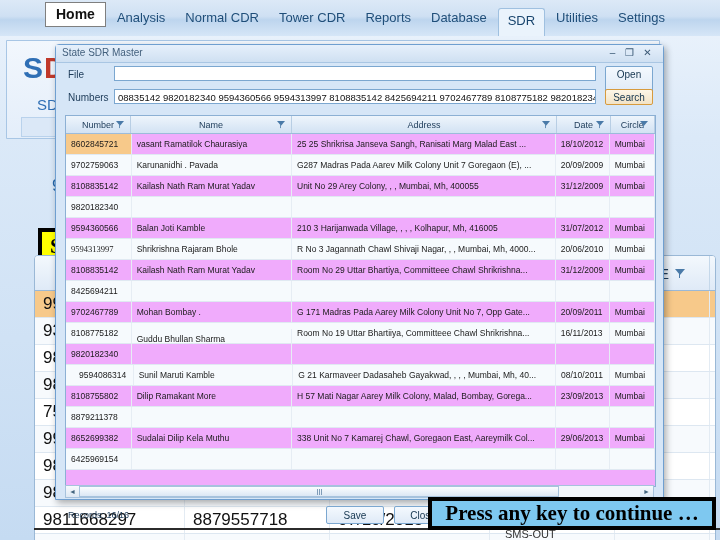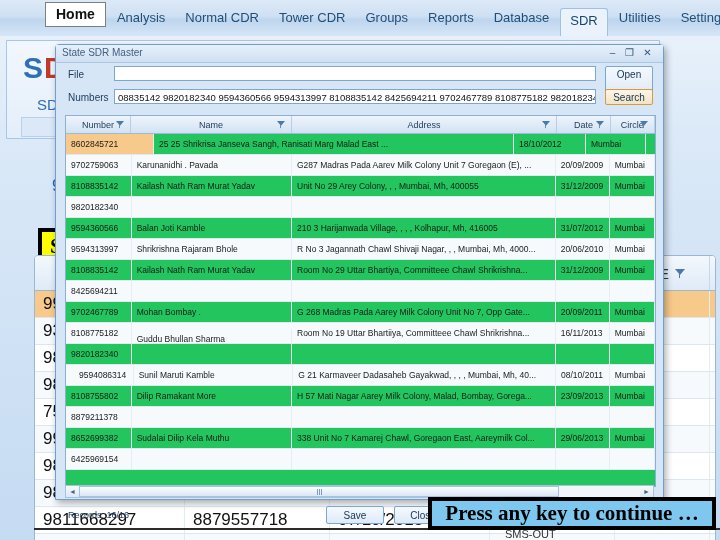--- a/index.html
+++ b/index.html
@@ -126,21 +126,21 @@
   }
   .dlg-btn{
     position:absolute;background:linear-gradient(to bottom,#f4f9fe,#dfeaf7);
     border:1px solid #7ba7d0;border-radius:2px;font-size:10px;color:#14354f;
     text-align:center;box-sizing:border-box;line-height:15px;
   }
   .dlg-btn.hot{border-color:#d79b3e;background:linear-gradient(to bottom,#fdf6e8,#f2e3c6);}
   
   #dg{
     position:absolute;left:9px;top:70px;width:589px;height:370px;
-    background:#22c55e;border:1px solid #8cb0d4;overflow:hidden;
+    background:#f0abfc;border:1px solid #8cb0d4;overflow:hidden;
   }
   #dg-head{
     display:flex;height:17px;
     background:linear-gradient(to bottom,#eef5fc,#d2e2f3);
     border-bottom:1px solid #9cbbda;font-size:9px;color:#1c3a58;
   }
   #dg-head .c{
     display:flex;align-items:center;justify-content:center;position:relative;
     border-right:1px solid #b8cee4;box-sizing:border-box;height:100%;
   }
@@ -188,21 +188,20 @@
 </style>
 </head>
 <body>
 
 <div id="ribbon">
   <div id="tabstrip">
       <div class="tab home">Home</div>
       <div class="tab">Analysis</div>
       <div class="tab">Normal CDR</div>
       <div class="tab">Tower CDR</div>
-      <div class="tab">Groups</div>
       <div class="tab">Reports</div>
       <div class="tab">Database</div>
       <div class="tab active">SDR</div>
       <div class="tab">Utilities</div>
       <div class="tab">Settings</div>
     </div>
 </div>
 
 <div id="appbody">
 
@@ -351,20 +350,21 @@
           <span class="funnel"></span>
         </div>
         <div class="c" style="width: 60px;">
           <span>Circle</span>
           <span class="funnel"></span>
         </div>
       </div>
     <div id="dg-body">
         <div class="dg-row sel">
           <div class="c" style="width: 88px;">8602845721</div>
+          <div class="c" style="width: 218px;">vasant Ramatilok Chaurasiya</div>
           <div class="c" style="width: 360px;">25 25 Shrikrisa Janseva Sangh, Ranisati Marg Malad East ...</div>
           <div class="c" style="width: 72px;">18/10/2012</div>
           <div class="c" style="width: 60px;">Mumbai</div>
         </div>
         <div class="dg-row alt">
           <div class="c" style="width: 88px;">9702759063</div>
           <div class="c" style="width: 218px;">Karunanidhi . Pavada</div>
           <div class="c" style="width: 360px;">G287 Madras Pada Aarev Milk Colony Unit 7 Goregaon (E), ...</div>
           <div class="c" style="width: 72px;">20/09/2009</div>
           <div class="c" style="width: 60px;">Mumbai</div>
@@ -384,21 +384,21 @@
           <div class="c" style="width: 60px;"></div>
         </div>
         <div class="dg-row">
           <div class="c" style="width: 88px;">9594360566</div>
           <div class="c" style="width: 218px;">Balan Joti Kamble</div>
           <div class="c" style="width: 360px;">210 3 Harijanwada Village, , , , Kolhapur, Mh, 416005</div>
           <div class="c" style="width: 72px;">31/07/2012</div>
           <div class="c" style="width: 60px;">Mumbai</div>
         </div>
         <div class="dg-row alt">
-          <div class="c" style="width: 88px;">9594313997</div>
+          <div class="c" style="width: 88px; font-family: Liberation Serif, serif;">9594313997</div>
           <div class="c" style="width: 218px;">Shrikrishna Rajaram Bhole</div>
           <div class="c" style="width: 360px;">R No 3 Jagannath Chawl Shivaji Nagar, , , Mumbai, Mh, 4000...</div>
           <div class="c" style="width: 72px;">20/06/2010</div>
           <div class="c" style="width: 60px;">Mumbai</div>
         </div>
         <div class="dg-row">
           <div class="c" style="width: 88px;">8108835142</div>
           <div class="c" style="width: 218px;">Kailash Nath Ram Murat Yadav</div>
           <div class="c" style="width: 360px;">Room No 29 Uttar Bhartiya, Committeee Chawl Shrikrishna...</div>
           <div class="c" style="width: 72px;">31/12/2009</div>
@@ -407,21 +407,21 @@
         <div class="dg-row alt">
           <div class="c" style="width: 88px;">8425694211</div>
           <div class="c" style="width: 218px;"></div>
           <div class="c" style="width: 360px;"></div>
           <div class="c" style="width: 72px;"></div>
           <div class="c" style="width: 60px;"></div>
         </div>
         <div class="dg-row">
           <div class="c" style="width: 88px;">9702467789</div>
           <div class="c" style="width: 218px;">Mohan Bombay .</div>
-          <div class="c" style="width: 360px;">G 268 Madras Pada Aarey Milk Colony Unit No 7, Opp Gate...</div>
+          <div class="c" style="width: 360px;">G 171 Madras Pada Aarey Milk Colony Unit No 7, Opp Gate...</div>
           <div class="c" style="width: 72px;">20/09/2011</div>
           <div class="c" style="width: 60px;">Mumbai</div>
         </div>
         <div class="dg-row alt">
           <div class="c" style="width: 88px;">8108775182</div>
           <div class="c" style="width: 218px; margin-top: 12px;">Guddu Bhullan Sharma</div>
           <div class="c" style="width: 360px;">Room No 19 Uttar Bhartiiya, Committeee Chawl Shrikrishna...</div>
           <div class="c" style="width: 72px;">16/11/2013</div>
           <div class="c" style="width: 60px;">Mumbai</div>
         </div>

